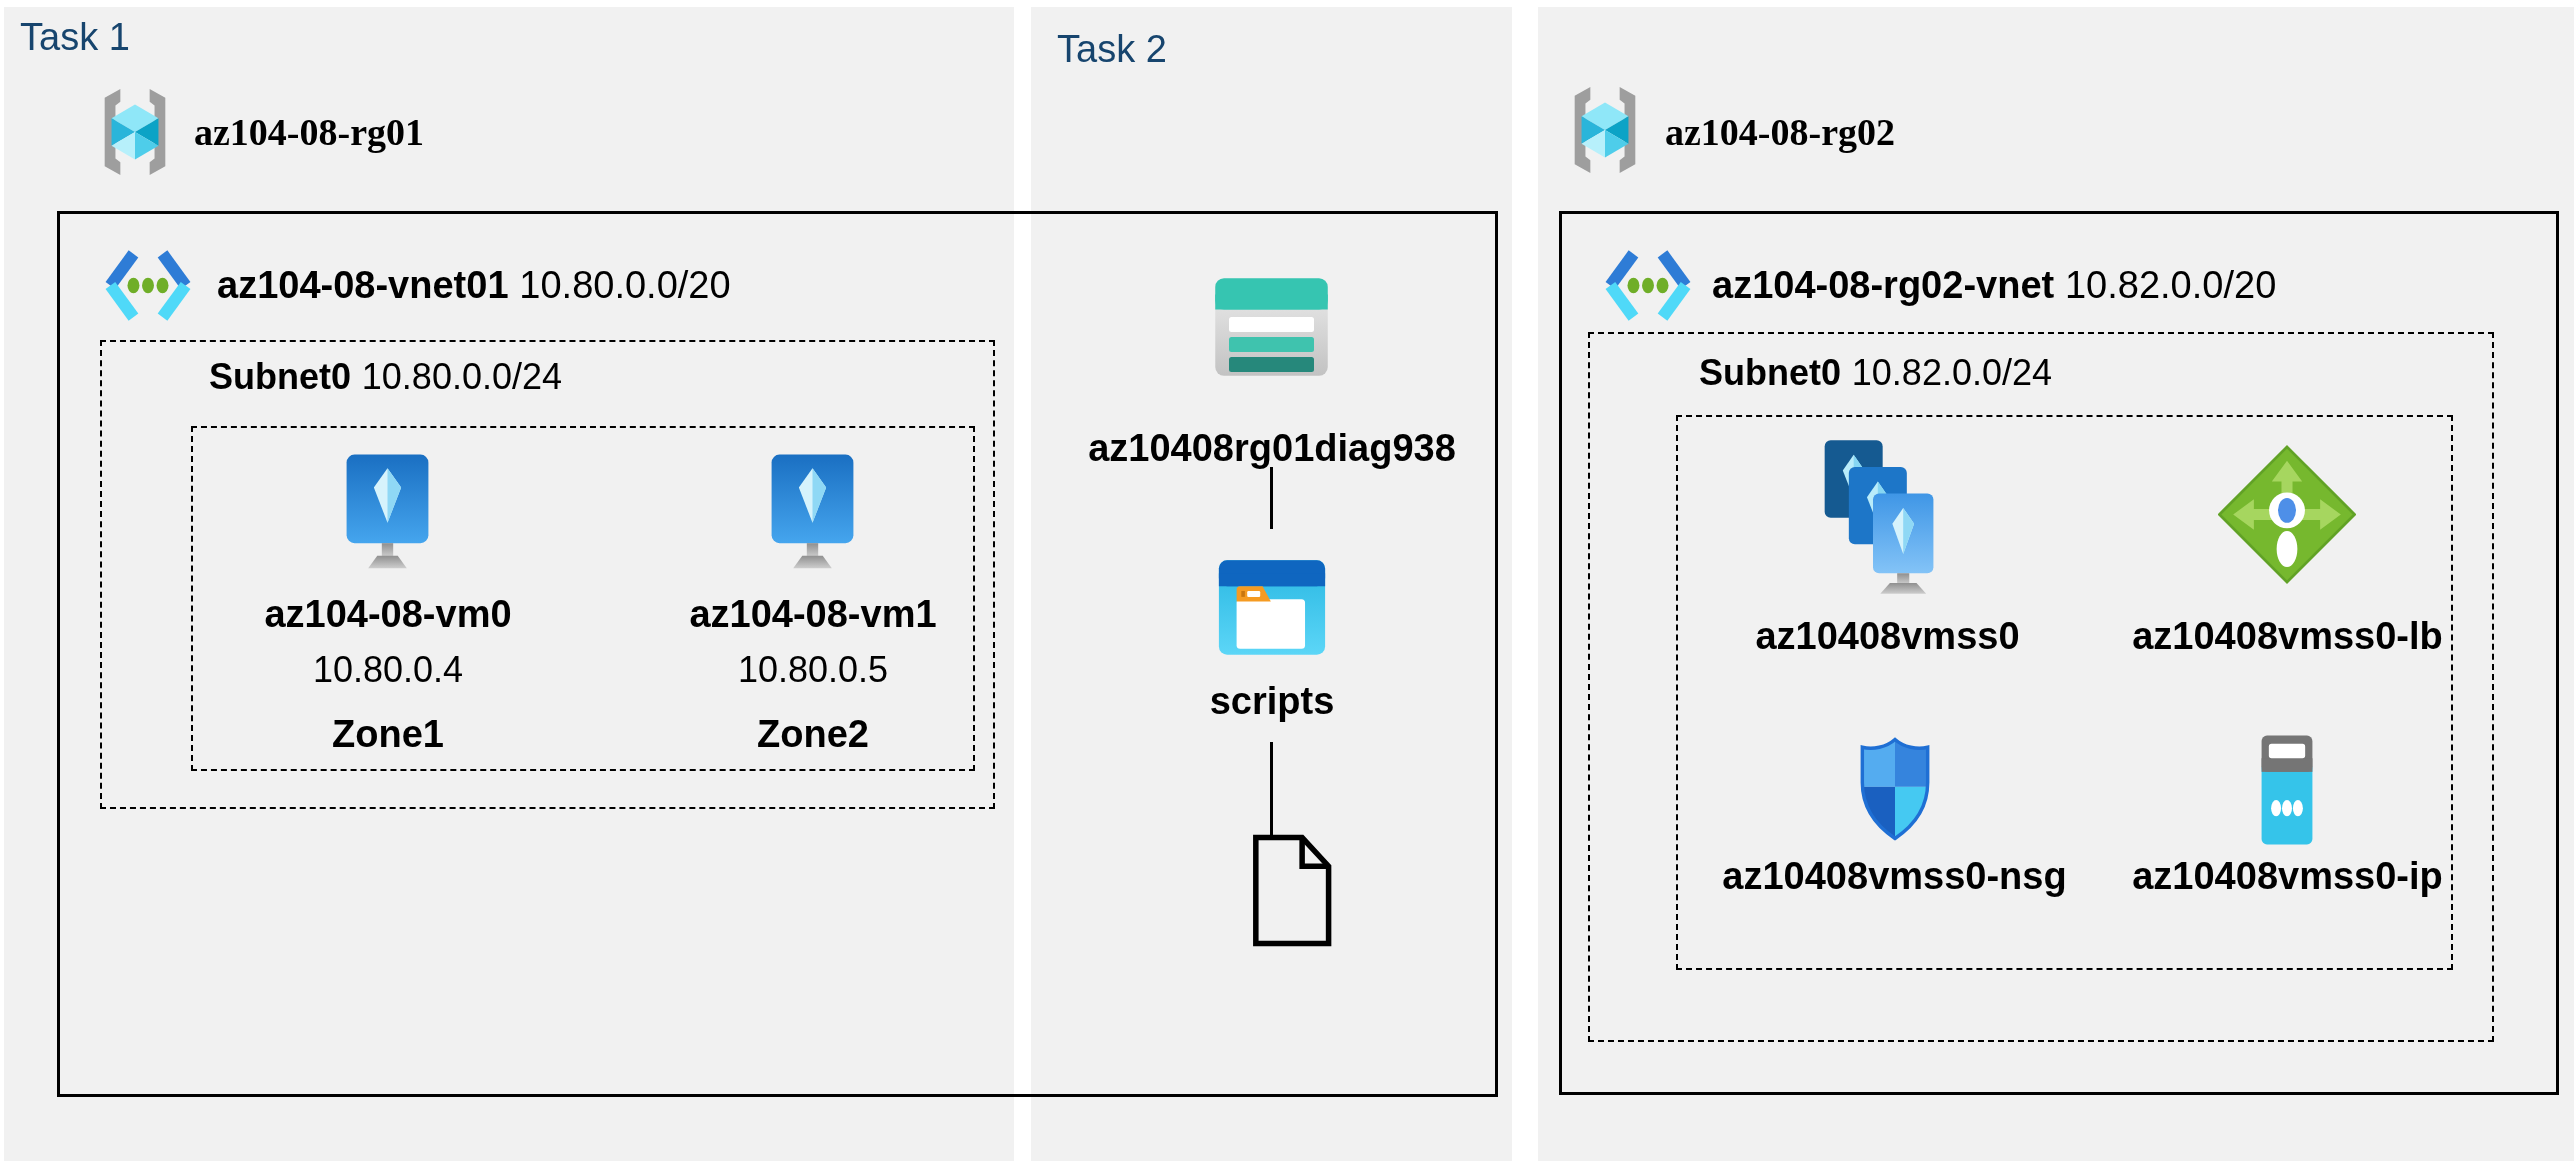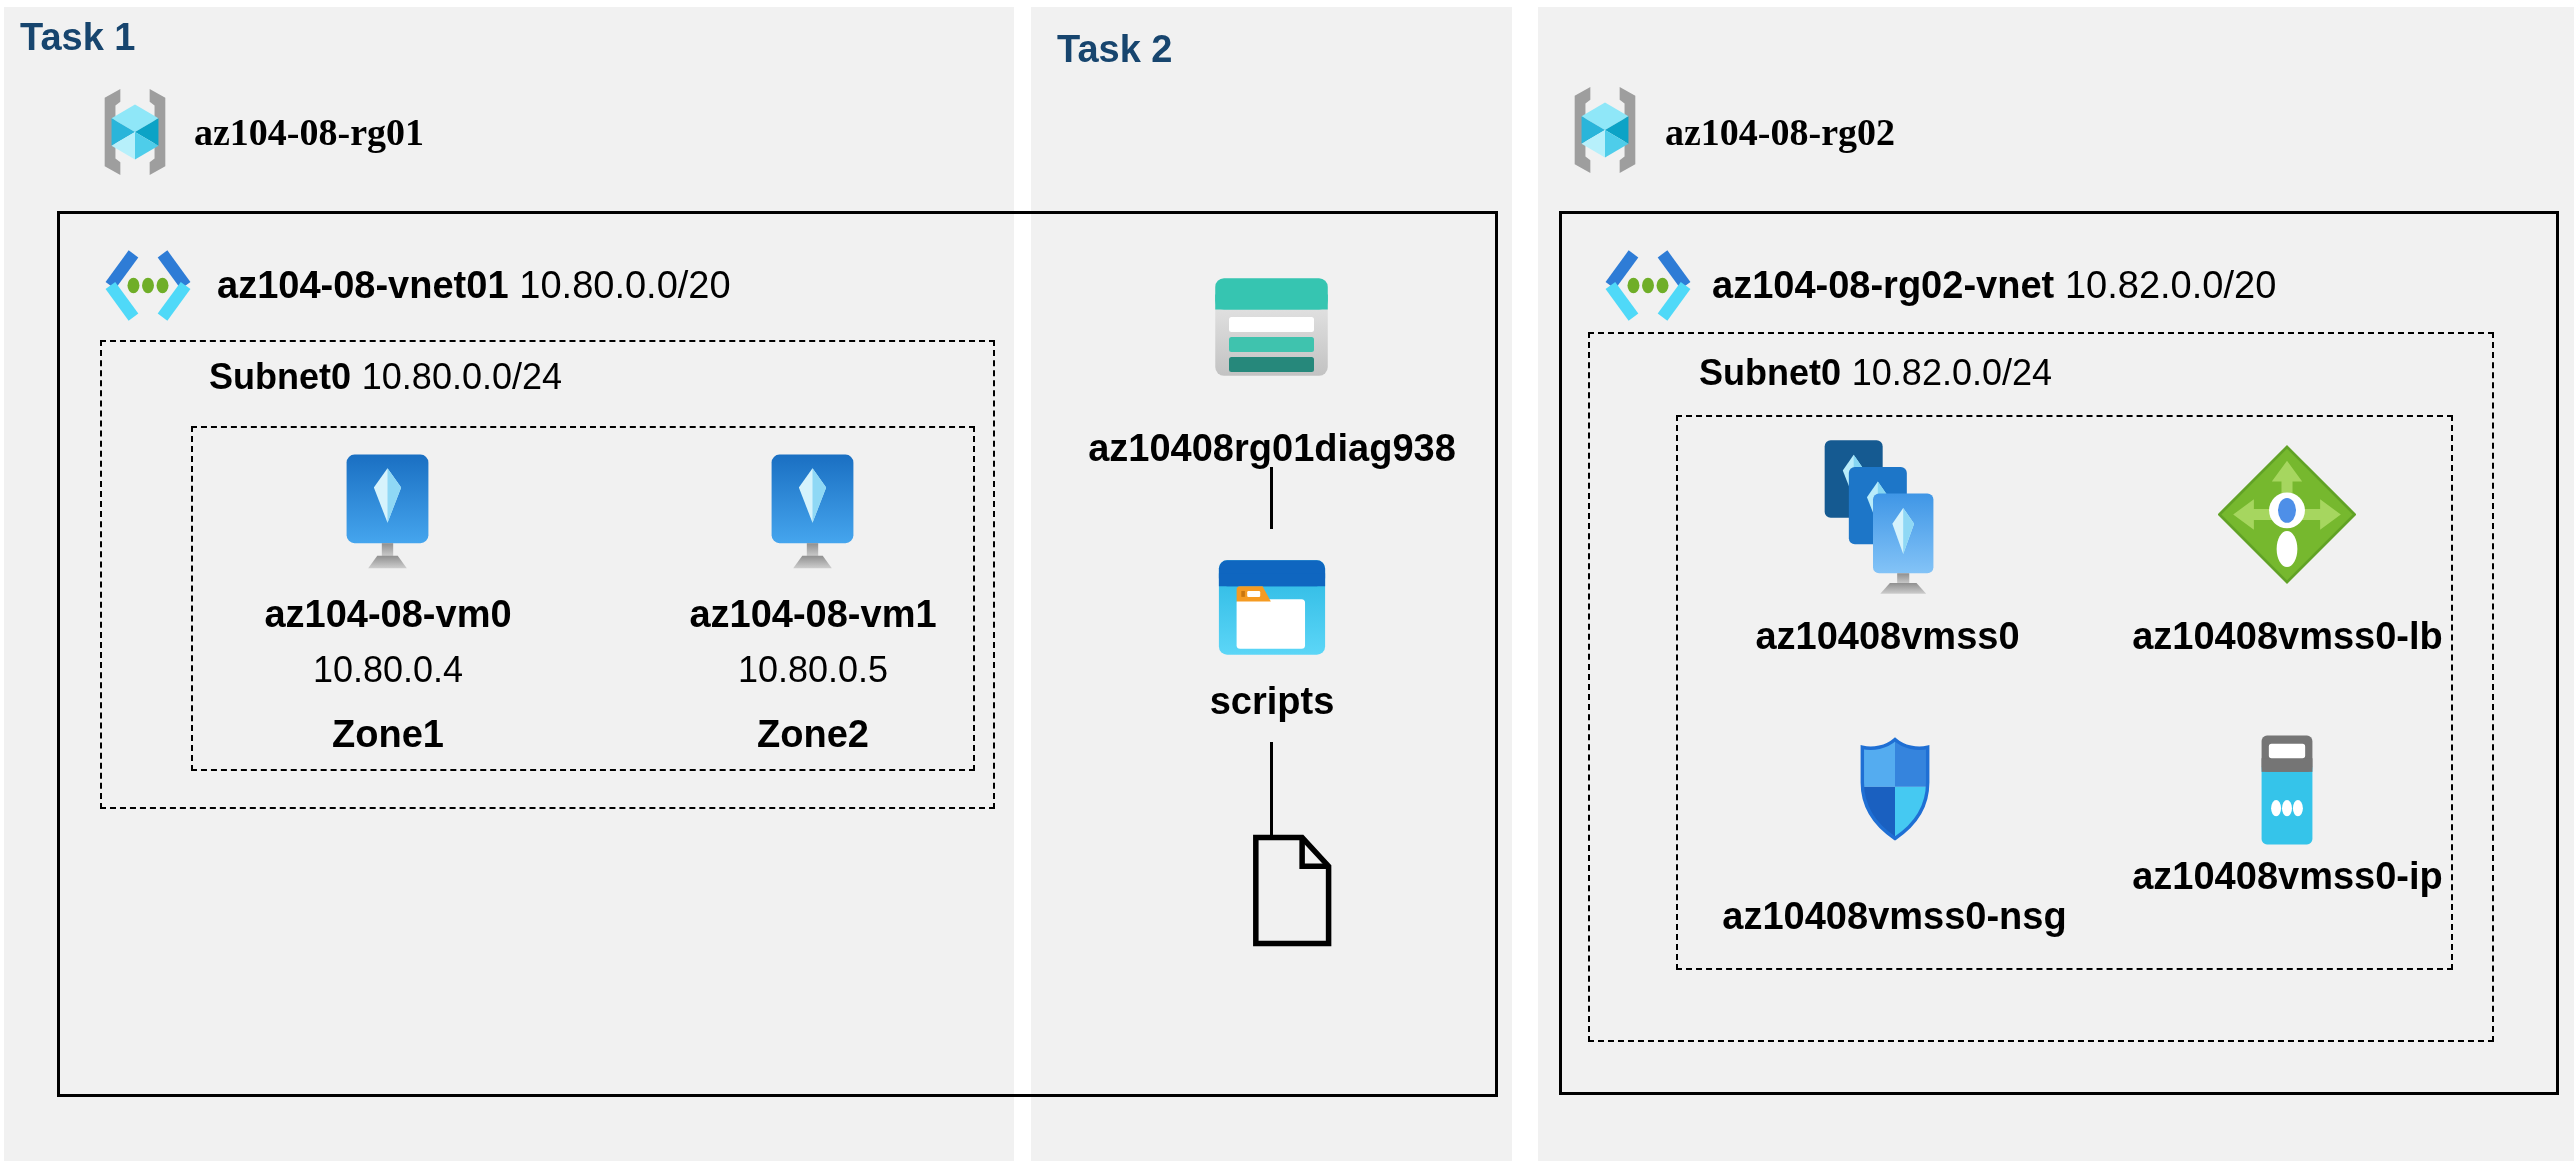--- a/index.html
+++ b/index.html
@@ -1,20 +1,20 @@
 <!DOCTYPE html>
 <html style="font-size:10.8px"><head>
 <meta charset="utf-8">
 <style>
   html,body{margin:0;padding:0;background:#ffffff;}
   .page{position:relative;width:2576px;height:1166px;background:#ffffff;
         font-family:"Liberation Sans",sans-serif;color:#000;overflow:hidden;}
   .abs{position:absolute;}
   .panel{position:absolute;top:6.7px;height:1154px;background:#f1f1f1;}
-  .title{font-weight:700;font-size:38px;color:#17456e;white-space:nowrap;}
+  .title{font-weight:400;font-size:38px;color:#17456e;white-space:nowrap;}
   .solidbox{position:absolute;border:3.4px solid #000;}
   .dashbox{position:absolute;border:2.7px dashed #000;}
   .b{font-weight:700;}
   .fs58{font-size:38px;font-family:Liberation Serif, serif;}
   .fs56{font-size:38px;}
   .fs54{font-size:36px;}
   .row{display:flex;align-items:center;white-space:nowrap;}
   .sp{margin-left:10.8px;}
   .ctr{text-align:center;white-space:nowrap;}
   .conn{position:absolute;width:2.7px;background:#000;}
@@ -243,21 +243,21 @@
       </defs>
       <g clip-path="url(#shieldclip)">
         <rect x="0" y="0" width="50" height="60" fill="#54acf0"></rect>
         <rect x="50" y="0" width="50" height="60" fill="#3584dd"></rect>
         <rect x="0" y="60" width="50" height="65" fill="#1a60c0"></rect>
         <rect x="50" y="60" width="50" height="65" fill="#45c9f2"></rect>
       </g>
       <path d="M50,5 C60,14 76,17 88,14 V55 C88,87 68,108 50,120 C32,108 12,87 12,55 V14 C24,17 40,14 50,5 Z" fill="none" stroke="#1f6fd4" stroke-width="4"></path>
     </svg>
   </span>
-  <div class="abs ctr b fs56" style="left:1692px;top:895px;width:405px;">az10408vmss0-nsg</div>
+  <div class="abs ctr b fs56" style="left:1692px;top:855px;width:405px;">az10408vmss0-nsg</div>
 
   <span class="abs" style="left:2238px;top:731px;width:98px;height:118px;">
     <svg width="98" height="118" viewBox="0 0 100 130">
       <rect x="22" y="35" width="56" height="90" rx="6" fill="#35c4ea"></rect>
       <rect x="22" y="5" width="56" height="40" rx="6" fill="#757575"></rect>
       <rect x="22" y="30" width="56" height="15" fill="#757575"></rect>
       <rect x="30" y="14" width="40" height="16" rx="3" fill="#ffffff"></rect>
       <ellipse cx="38" cy="85" rx="5.5" ry="9" fill="#ffffff"></ellipse>
       <ellipse cx="50" cy="85" rx="5.5" ry="9" fill="#ffffff"></ellipse>
       <ellipse cx="62" cy="85" rx="5.5" ry="9" fill="#ffffff"></ellipse>

